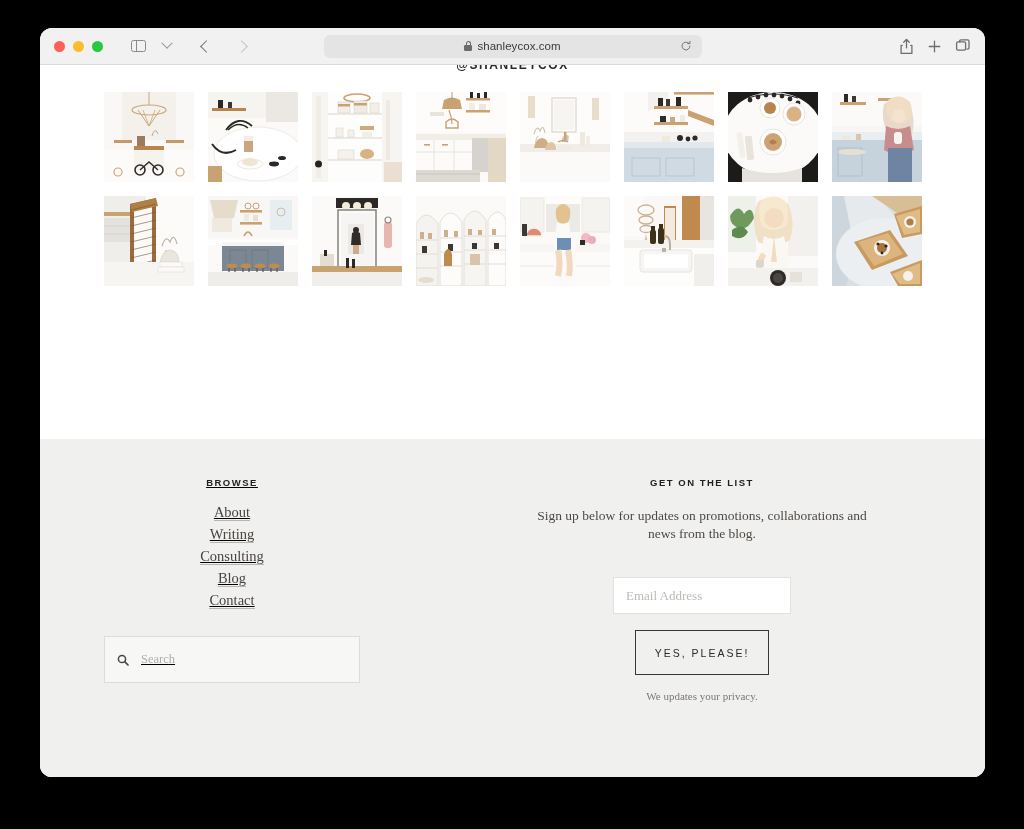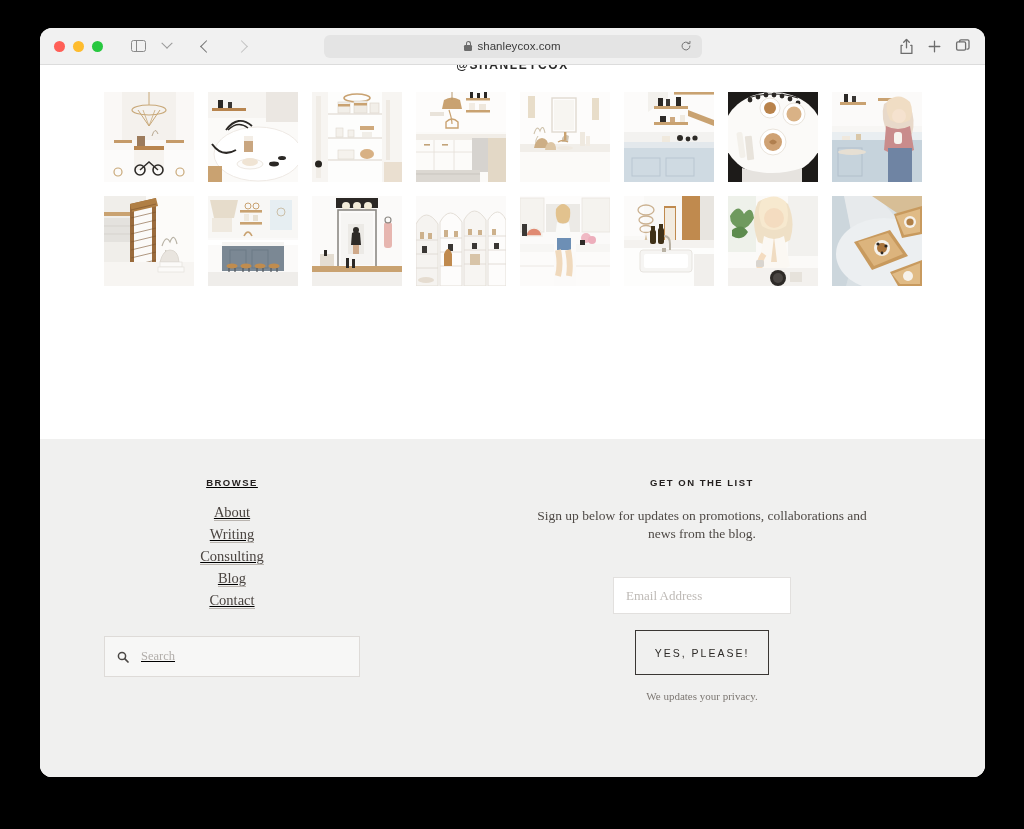--- a/index.html
+++ b/index.html
@@ -222,21 +222,21 @@
     border-bottom: 1px solid #b9b4af;
     display: inline-block;
     margin: 0 auto;
     line-height: 16px;
     padding-bottom: 0px;
   }
 
   .search-box {
     margin: 27px auto 0 auto;
     width: 256px;
-    height: 41px;
+    height: 47px;
     background: #f7f7f6;
     border: 1px solid #dedbd8;
     box-sizing: border-box;
     display: flex;
     align-items: center;
     padding-left: 12px;
     gap: 10px;
   }
   .search-input {
     border: none;

